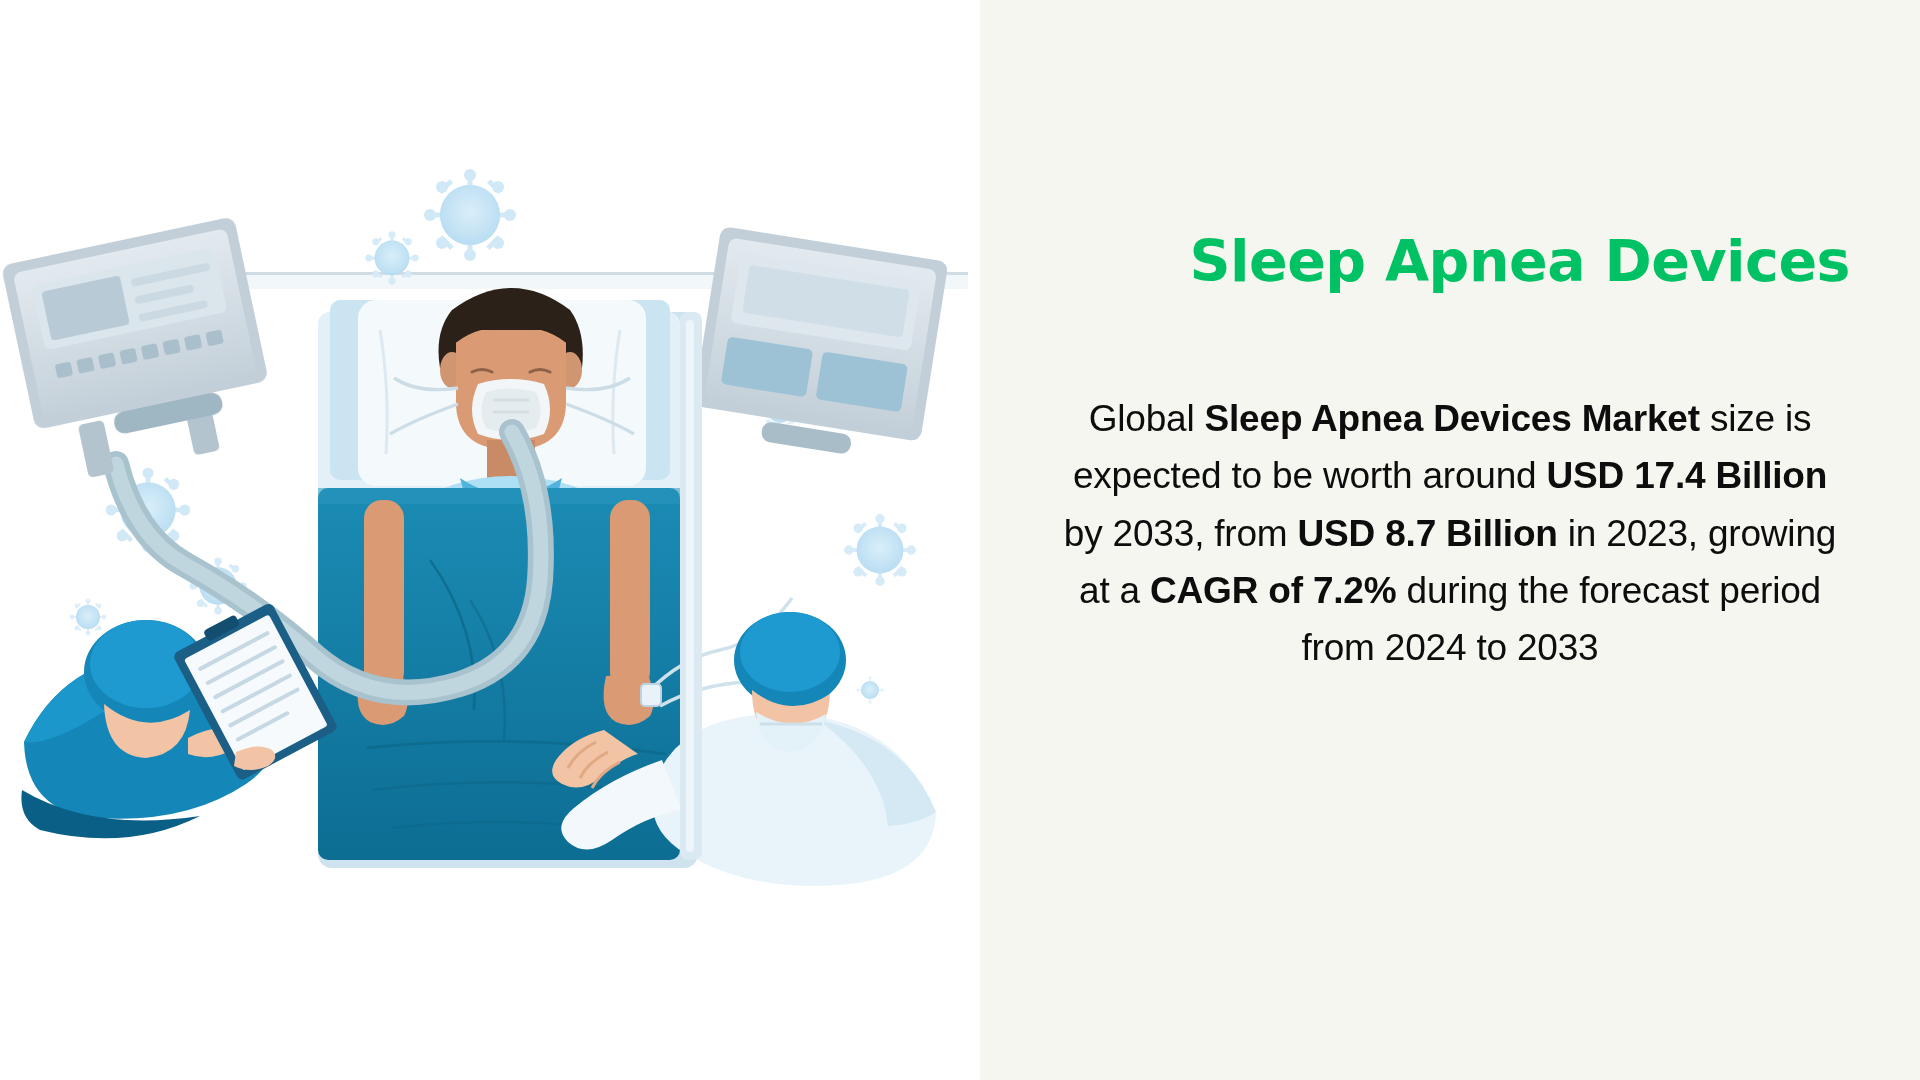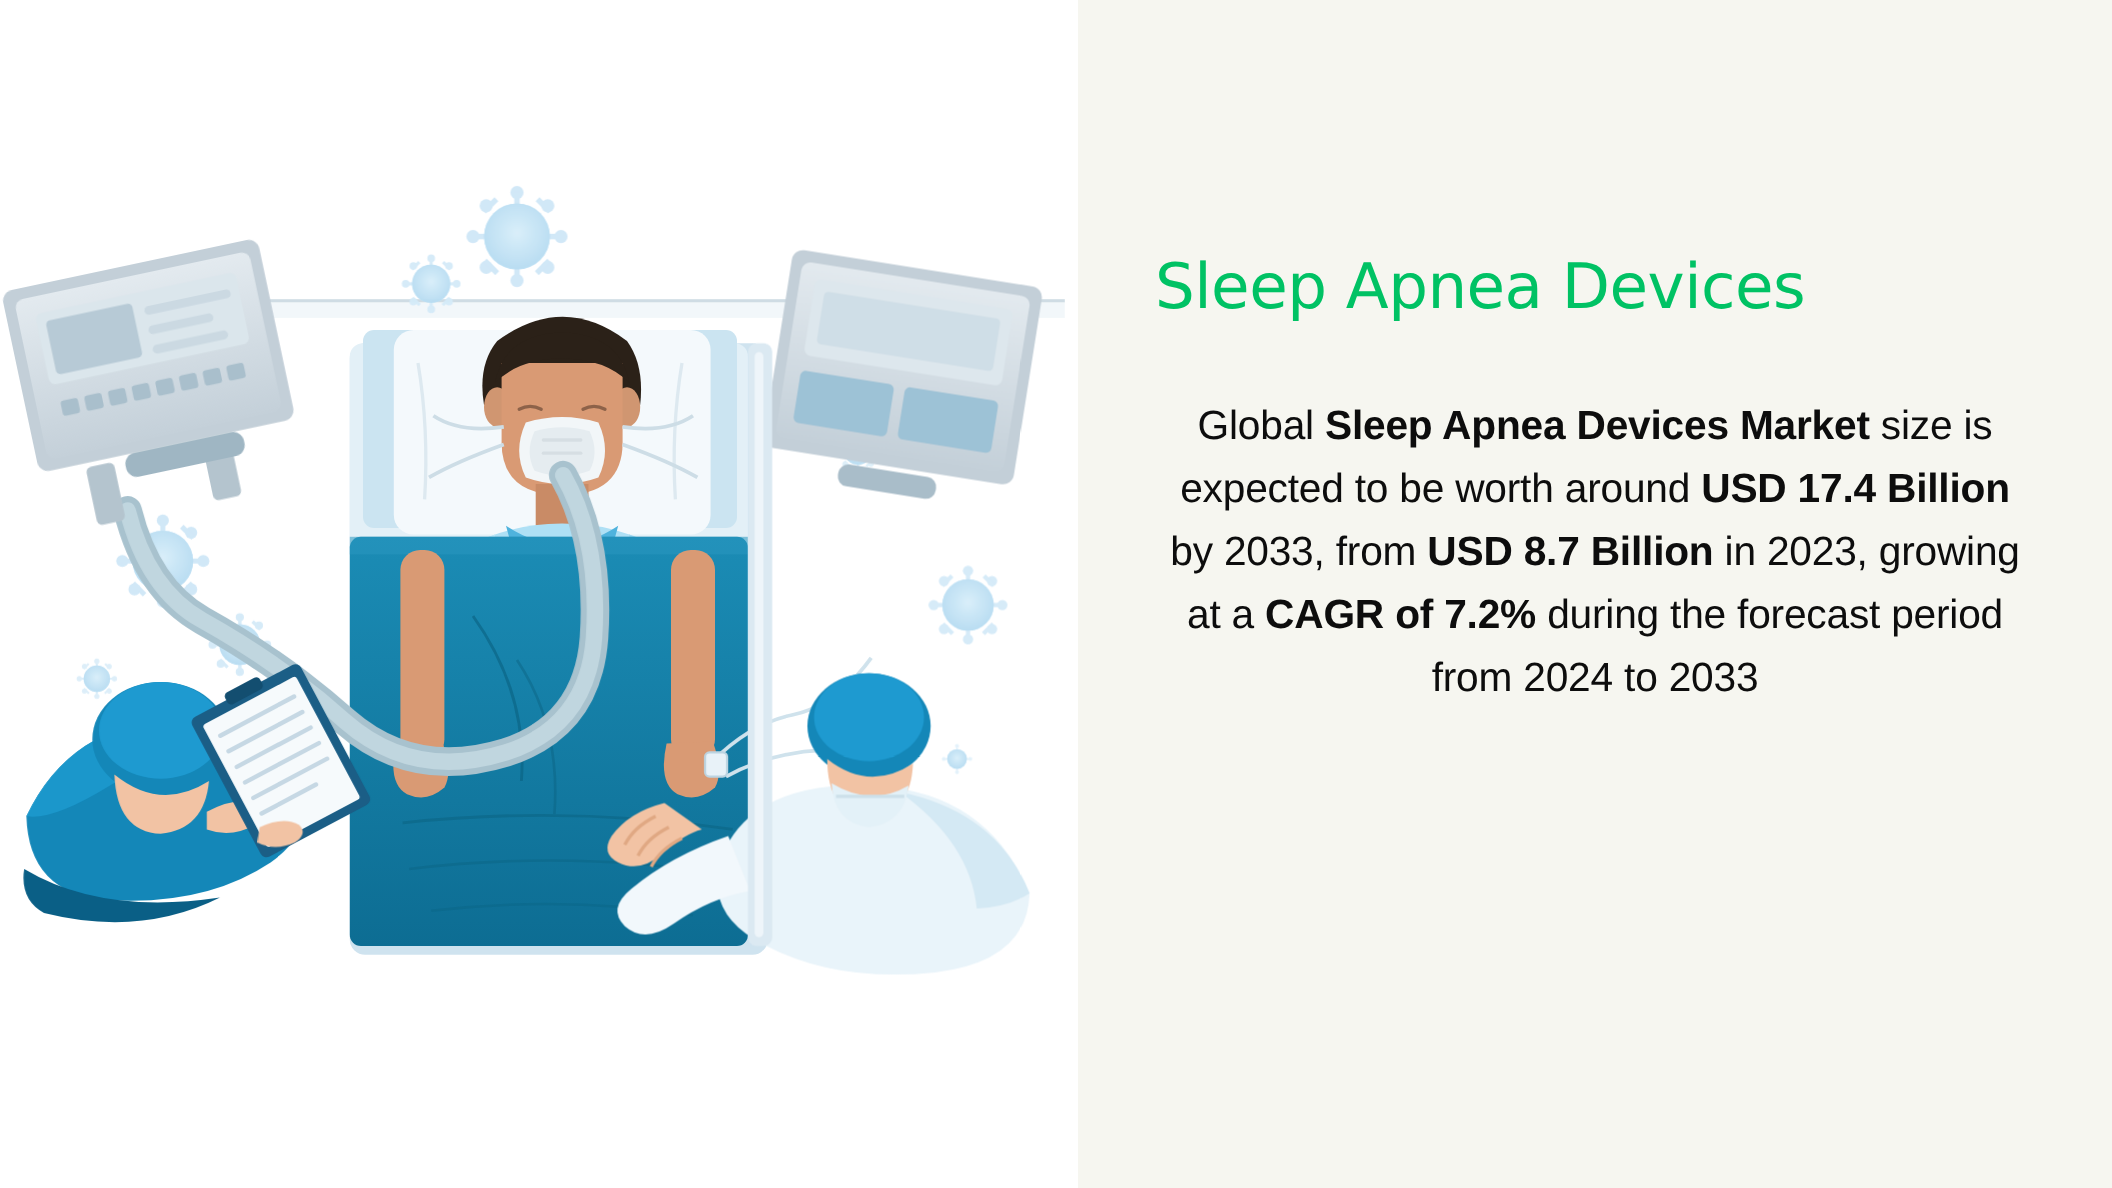--- a/index.html
+++ b/index.html
@@ -41,27 +41,27 @@
     padding:0;
   }
   .text-inner {
     width:800px;
     margin-top:228px;
   }
   .headline {
     color:#00c264;
     font-size:57px;
     line-height:1.16;
-    font-weight:normal;
-    text-align:left;
+    font-weight:bold;
+    text-align:right;
     letter-spacing:-0.5px;
     font-family:"DejaVu Sans", sans-serif;
   }
   .body-copy {
-    margin-top:64px;
+    margin-top:96px;
     font-size:37px;
     line-height:1.55;
     color:#0d0d0d;
     text-align:center;
     font-family:"Liberation Sans", sans-serif;
     letter-spacing:-0.2px;
   }
   .body-copy b { font-weight:bold; }
 </style>
 </head>

